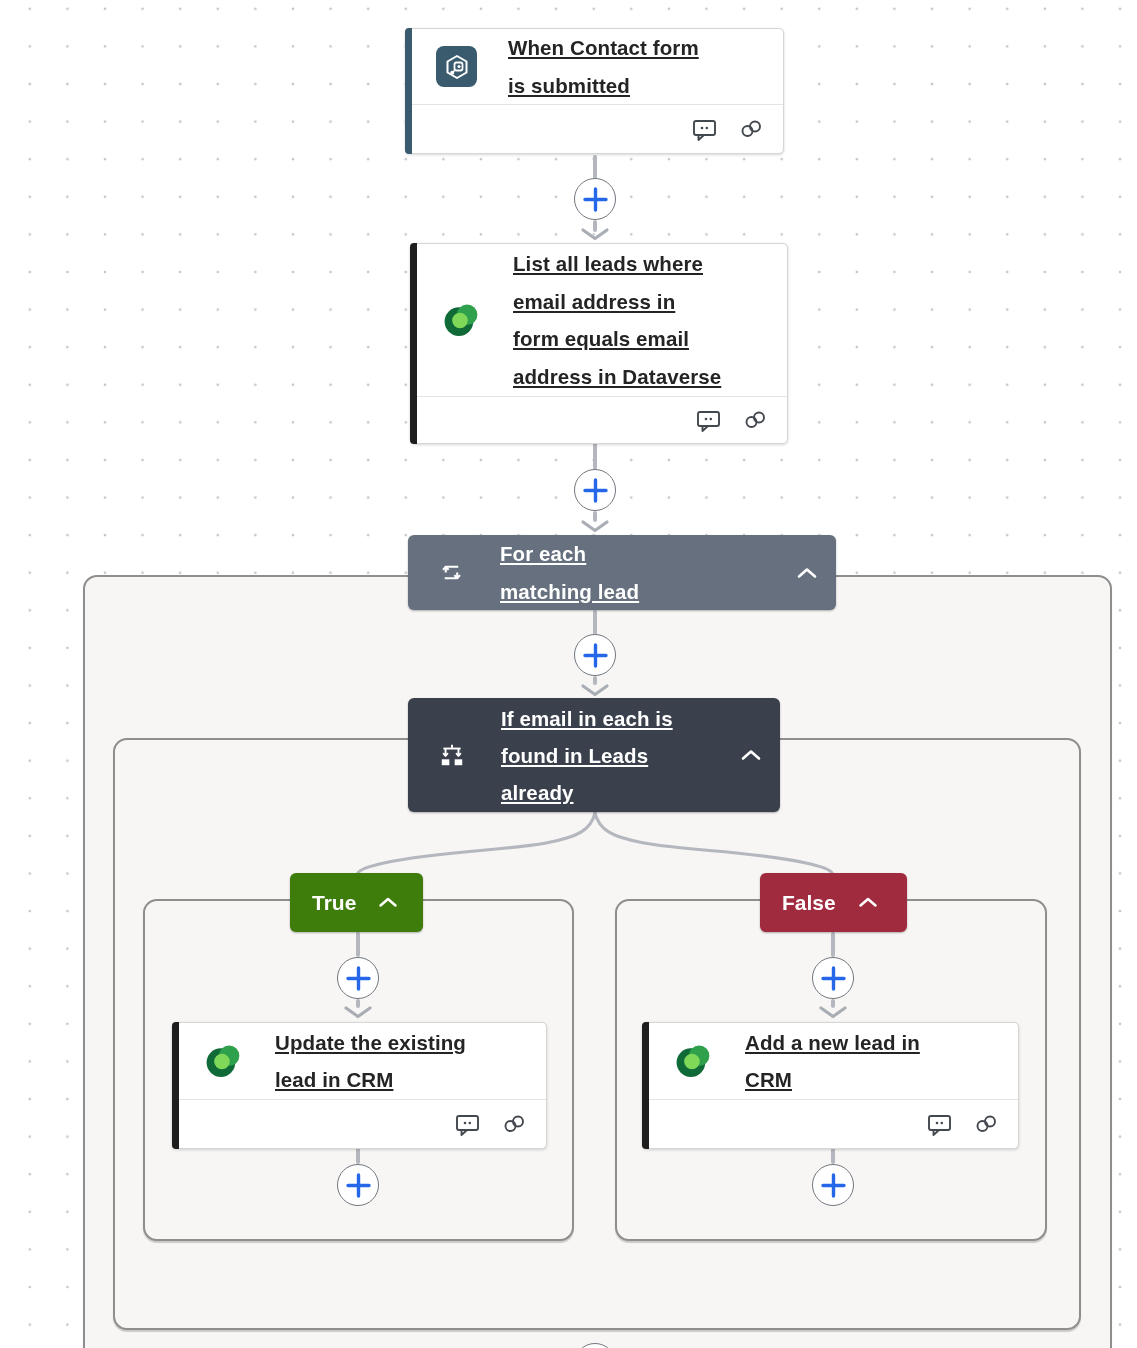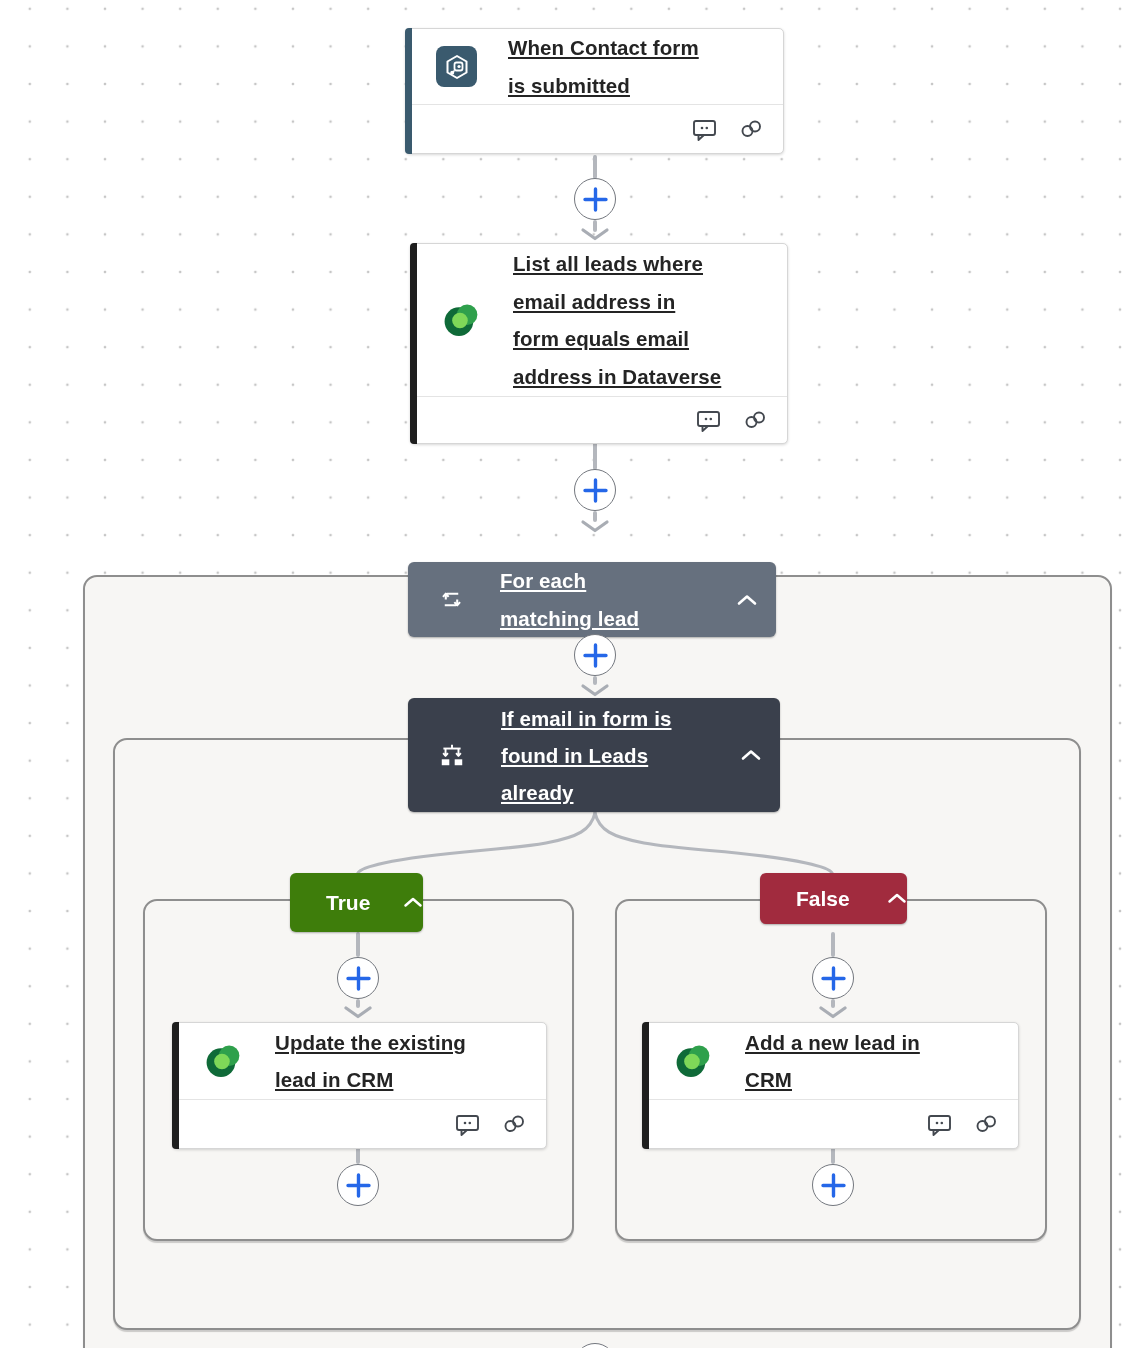--- a/index.html
+++ b/index.html
@@ -58,22 +58,22 @@
     box-shadow:0 1px 2px rgba(0,0,0,.3);
     padding-left:30px;box-sizing:border-box;
   }
   .scope-head .title{color:#fff;margin-left:35px;}
   .chev{position:absolute;right:18px;top:50%;transform:translateY(-50%);cursor:pointer;display:flex;}
   
   .badge{
     position:absolute;display:flex;align-items:center;
     border-radius:6px;color:#fff;
     font-size:21px;font-weight:600;
-    padding-left:36px;box-sizing:border-box;
-    box-shadow:0 1px 2px rgba(0,0,0,.3);cursor:pointer;justify-content:space-between;
+    padding-left:22px;box-sizing:border-box;
+    box-shadow:0 1px 2px rgba(0,0,0,.3);cursor:pointer;
   }
   .badge .blabel{line-height:1;}
   .badge .bchev{margin-left:22px;display:flex;}
   
   .plus{
     position:absolute;width:42px;height:42px;border-radius:50%;
     background:#fff;border:1.6px solid #73777e;
     display:flex;align-items:center;justify-content:center;
     padding:0;cursor:pointer;box-sizing:border-box;
   }
@@ -201,21 +201,21 @@
       </span>
     </div>
   </div>
 
   <button class="plus" style="left:574px;top:469px">
     <svg width="25" height="25" viewBox="0 0 25 25">
         <path d="M12.5,2 V23 M2,12.5 H23" stroke="#2567e8" stroke-width="3.4" stroke-linecap="round"></path>
       </svg>
   </button>
 
-  <div class="scope-head" style="left:408px;top:562px;width:368px;height:75px;background:#66707e">
+  <div class="scope-head" style="left:408px;top:535px;width:428px;height:75px;background:#66707e">
     <span style="display:flex">
       <svg width="27" height="27" viewBox="0 0 26 26">
         <path d="M7.5,13 V8.8 a1.3,1.3 0 0 1 1.3,-1.3 H19.5" fill="none" stroke="#fff" stroke-width="2"></path>
         <path d="M4.8,10.5 L7.5,7.4 L10.2,10.5" fill="none" stroke="#fff" stroke-width="2" stroke-linejoin="round"></path>
         <path d="M18.5,13 V17.2 a1.3,1.3 0 0 1 -1.3,1.3 H6.5" fill="none" stroke="#fff" stroke-width="2"></path>
         <path d="M21.2,15.5 L18.5,18.6 L15.8,15.5" fill="none" stroke="#fff" stroke-width="2" stroke-linejoin="round"></path>
       </svg>
     </span>
     <div class="title">For each
 matching lead</div>
@@ -238,40 +238,40 @@
         <path d="M13,3.5 V7" stroke="#fff" stroke-width="1.8"></path>
         <path d="M5,7 H21" stroke="#fff" stroke-width="1.8"></path>
         <path d="M7,7 V13.5" stroke="#fff" stroke-width="1.8"></path>
         <path d="M4.8,11.2 L7,13.8 L9.2,11.2" fill="none" stroke="#fff" stroke-width="1.8" stroke-linejoin="round"></path>
         <path d="M19,7 V13.5" stroke="#fff" stroke-width="1.8"></path>
         <path d="M16.8,11.2 L19,13.8 L21.2,11.2" fill="none" stroke="#fff" stroke-width="1.8" stroke-linejoin="round"></path>
         <rect x="3.5" y="17" width="7" height="5.5" fill="#fff"></rect>
         <rect x="15.5" y="17" width="7" height="5.5" fill="#fff"></rect>
       </svg>
     </span>
-    <div class="title" style="line-height:37px">If email in form is
+    <div class="title" style="line-height:37px">If email in each is
 found in Leads
 already</div>
     <span class="chev">
       <svg width="22" height="12" viewBox="0 0 22 12">
           <path d="M3,9.5 L11,2.5 L19,9.5" fill="none" stroke="#fff" stroke-width="2.6" stroke-linecap="round" stroke-linejoin="round"></path>
         </svg>
     </span>
   </div>
 
   <div class="badge" style="left:290px;top:873px;width:133px;height:59px;background:#3e7d0b">
     <span class="blabel">True</span>
     <span class="bchev">
       <svg width="20" height="11" viewBox="0 0 20 11">
           <path d="M2.5,8.5 L10,2 L17.5,8.5" fill="none" stroke="#fff" stroke-width="2.5" stroke-linecap="round" stroke-linejoin="round"></path>
         </svg>
     </span>
   </div>
 
-  <div class="badge" style="left:760px;top:873px;width:147px;height:51px;background:#a12b3e">
+  <div class="badge" style="left:760px;top:873px;width:147px;height:59px;background:#a12b3e">
     <span class="blabel">False</span>
     <span class="bchev">
       <svg width="20" height="11" viewBox="0 0 20 11">
           <path d="M2.5,8.5 L10,2 L17.5,8.5" fill="none" stroke="#fff" stroke-width="2.5" stroke-linecap="round" stroke-linejoin="round"></path>
         </svg>
     </span>
   </div>
 
   <button class="plus" style="left:337px;top:957px">
     <svg width="25" height="25" viewBox="0 0 25 25">

